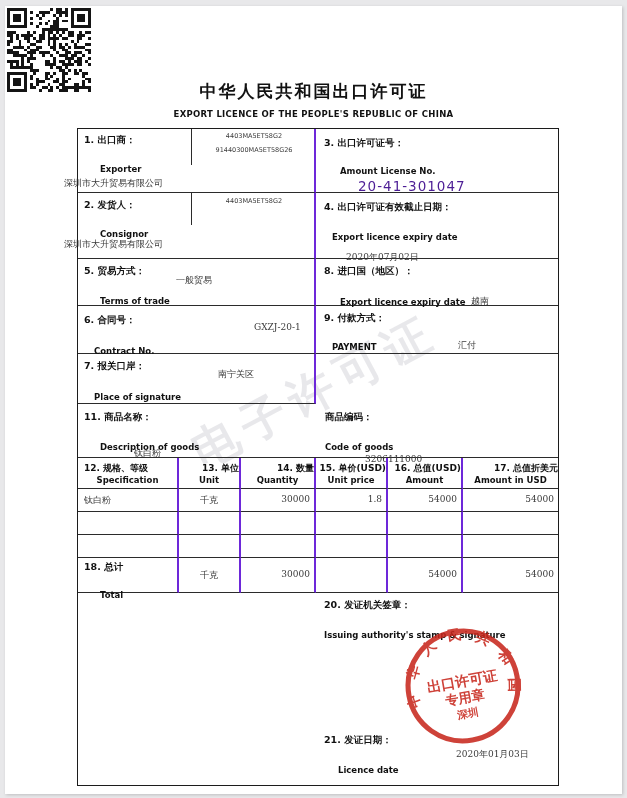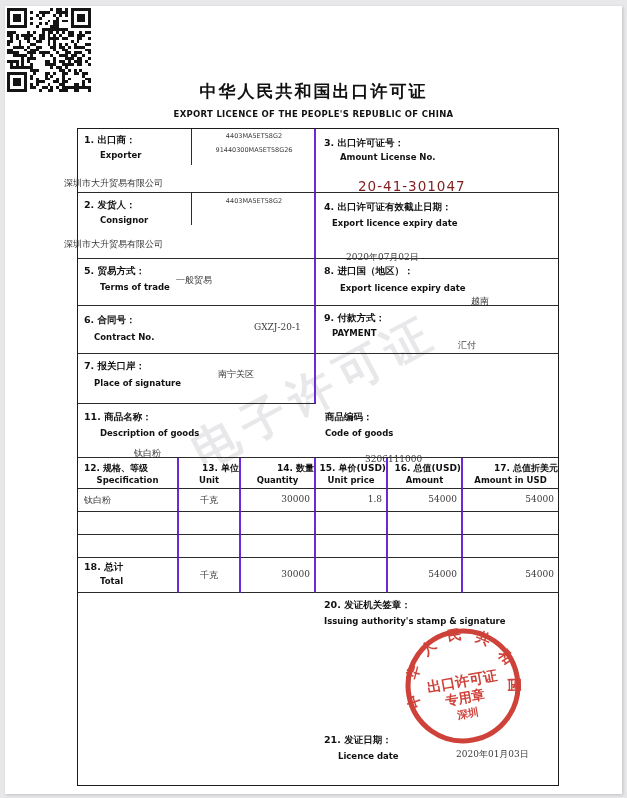--- a/index.html
+++ b/index.html
@@ -15,25 +15,25 @@
   .watermark{position:absolute;left:110px;top:355px;width:400px;text-align:center;
              font-size:46px;font-weight:bold;letter-spacing:8px;color:#9a9aa6;opacity:.22;
              transform:rotate(-28deg);z-index:1;pointer-events:none;
              font-family:"DejaVu Serif","Liberation Serif",serif;}
   .tbl{position:absolute;left:72px;top:122px;width:480px;height:656px;
        border:1.5px solid #1c1c1c;box-sizing:content-box;z-index:2;}
   .c{position:absolute;box-sizing:border-box;
      border-right:2px solid #6d28d9;border-bottom:1px solid #2b2b2b;}
   .c.nr{border-right:none;} .c.nb{border-bottom:none;}
   .lzh{position:absolute;font-size:9.5px;font-weight:bold;white-space:nowrap;}
-  .len{position:absolute;font-size:8.5px;font-weight:bold;white-space:nowrap;}
+  .len{position:absolute;font-size:8.5px;font-weight:bold;white-space:nowrap;margin-top:14px;}
   .v{position:absolute;font-size:9px;color:#3a3a3a;white-space:nowrap;
      font-family:"DejaVu Serif","Liberation Serif",serif;margin-top:12px;}
   .code{position:absolute;font-size:6.5px;color:#3a3a3a;text-align:center;white-space:nowrap;}
-  .big{font-size:13.5px;letter-spacing:1px;color:#7f1d1d;
+  .big{font-size:13.5px;letter-spacing:1px;color:#4c1d95;
        font-family:"DejaVu Sans","Liberation Sans",sans-serif;}
   .divline{position:absolute;border-left:1px solid #2b2b2b;width:0;}
   .hzh{position:absolute;left:0;top:4px;width:100%;text-align:right;
        font-size:9px;font-weight:bold;white-space:nowrap;}
   .hen{position:absolute;left:0;top:17px;width:100%;text-align:center;
        font-size:8.5px;font-weight:bold;white-space:nowrap;}
   .cellv{position:absolute;top:5px;font-size:9px;color:#3a3a3a;
          font-family:"DejaVu Serif","Liberation Serif",serif;}
   .stamp{position:absolute;left:86px;top:32px;width:122px;height:122px;opacity:.88;}
 </style>

